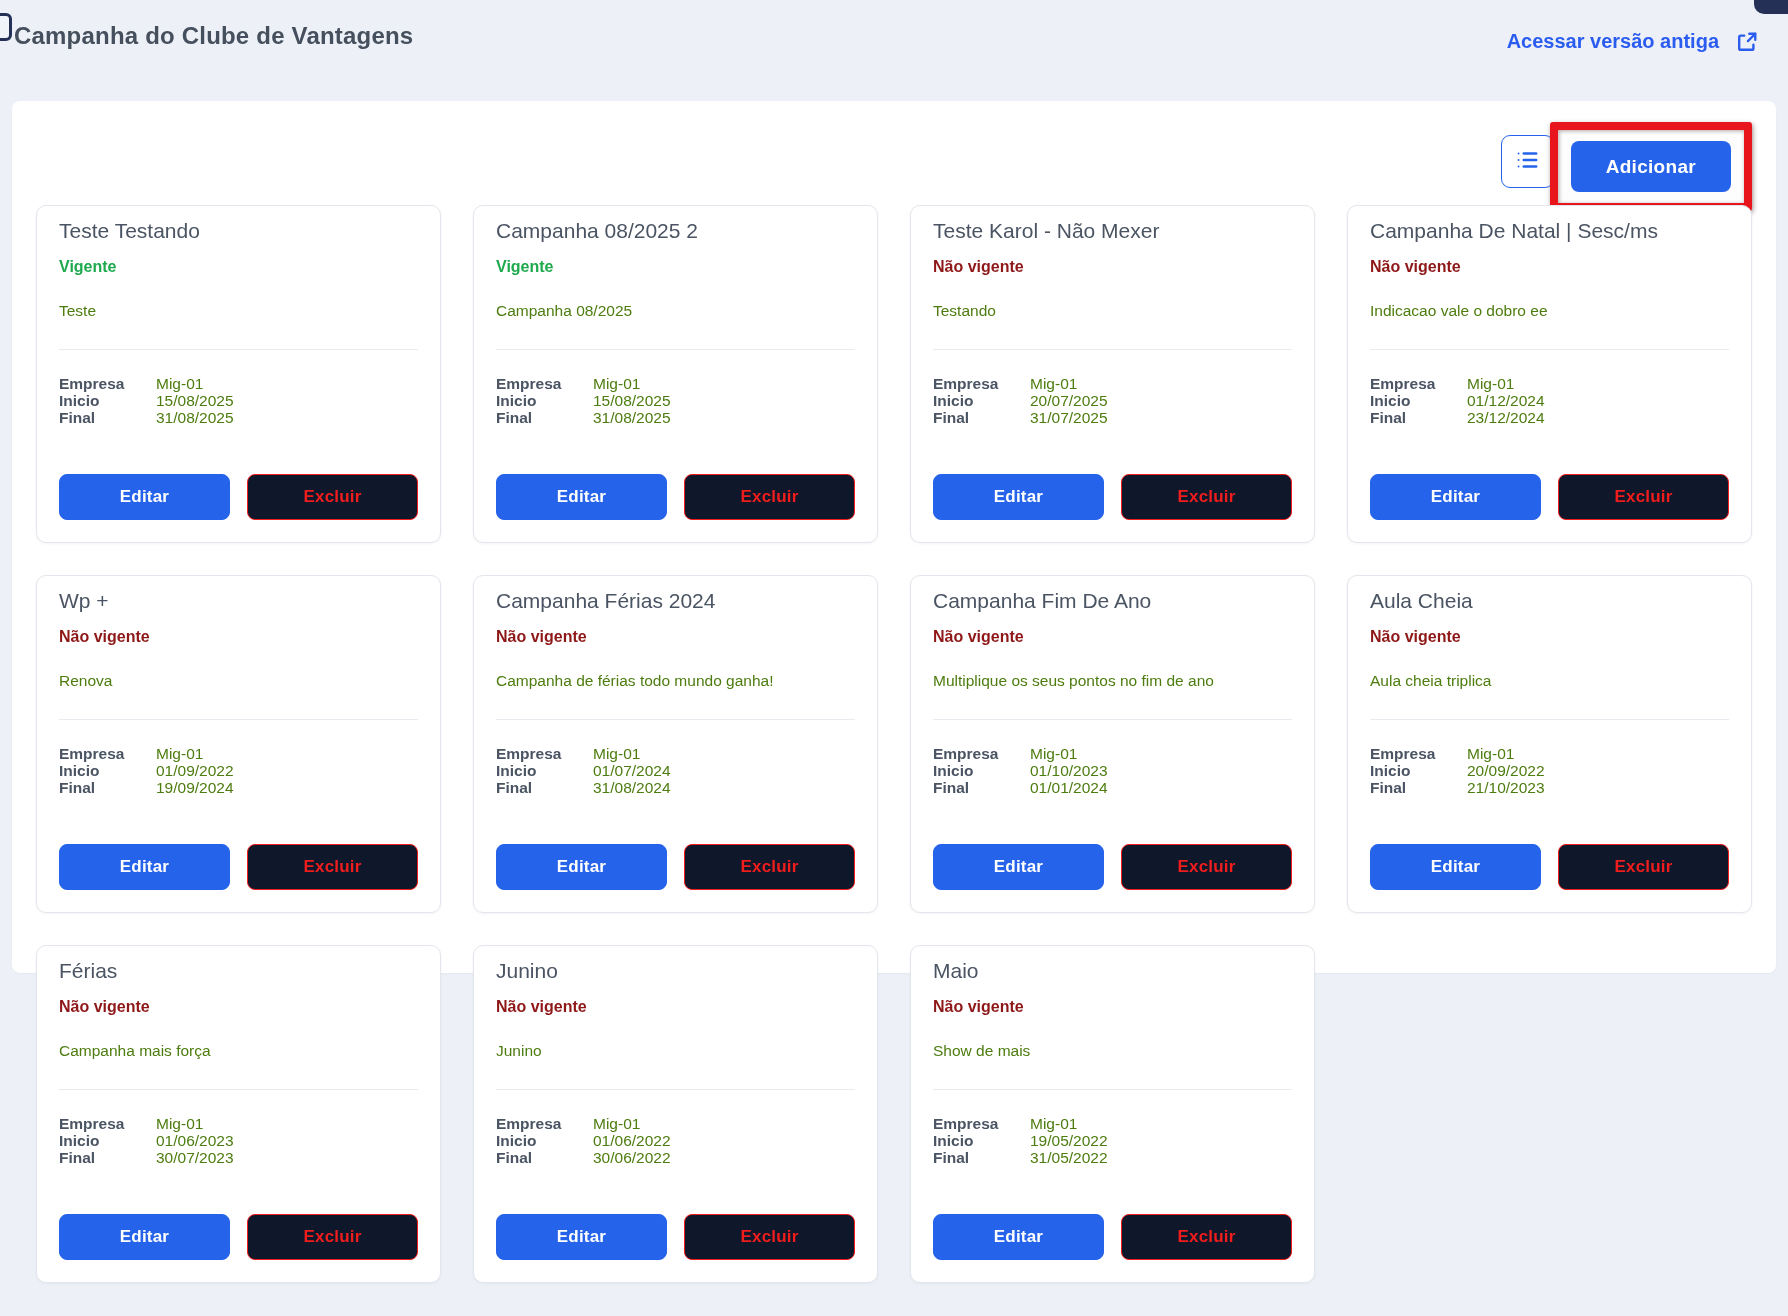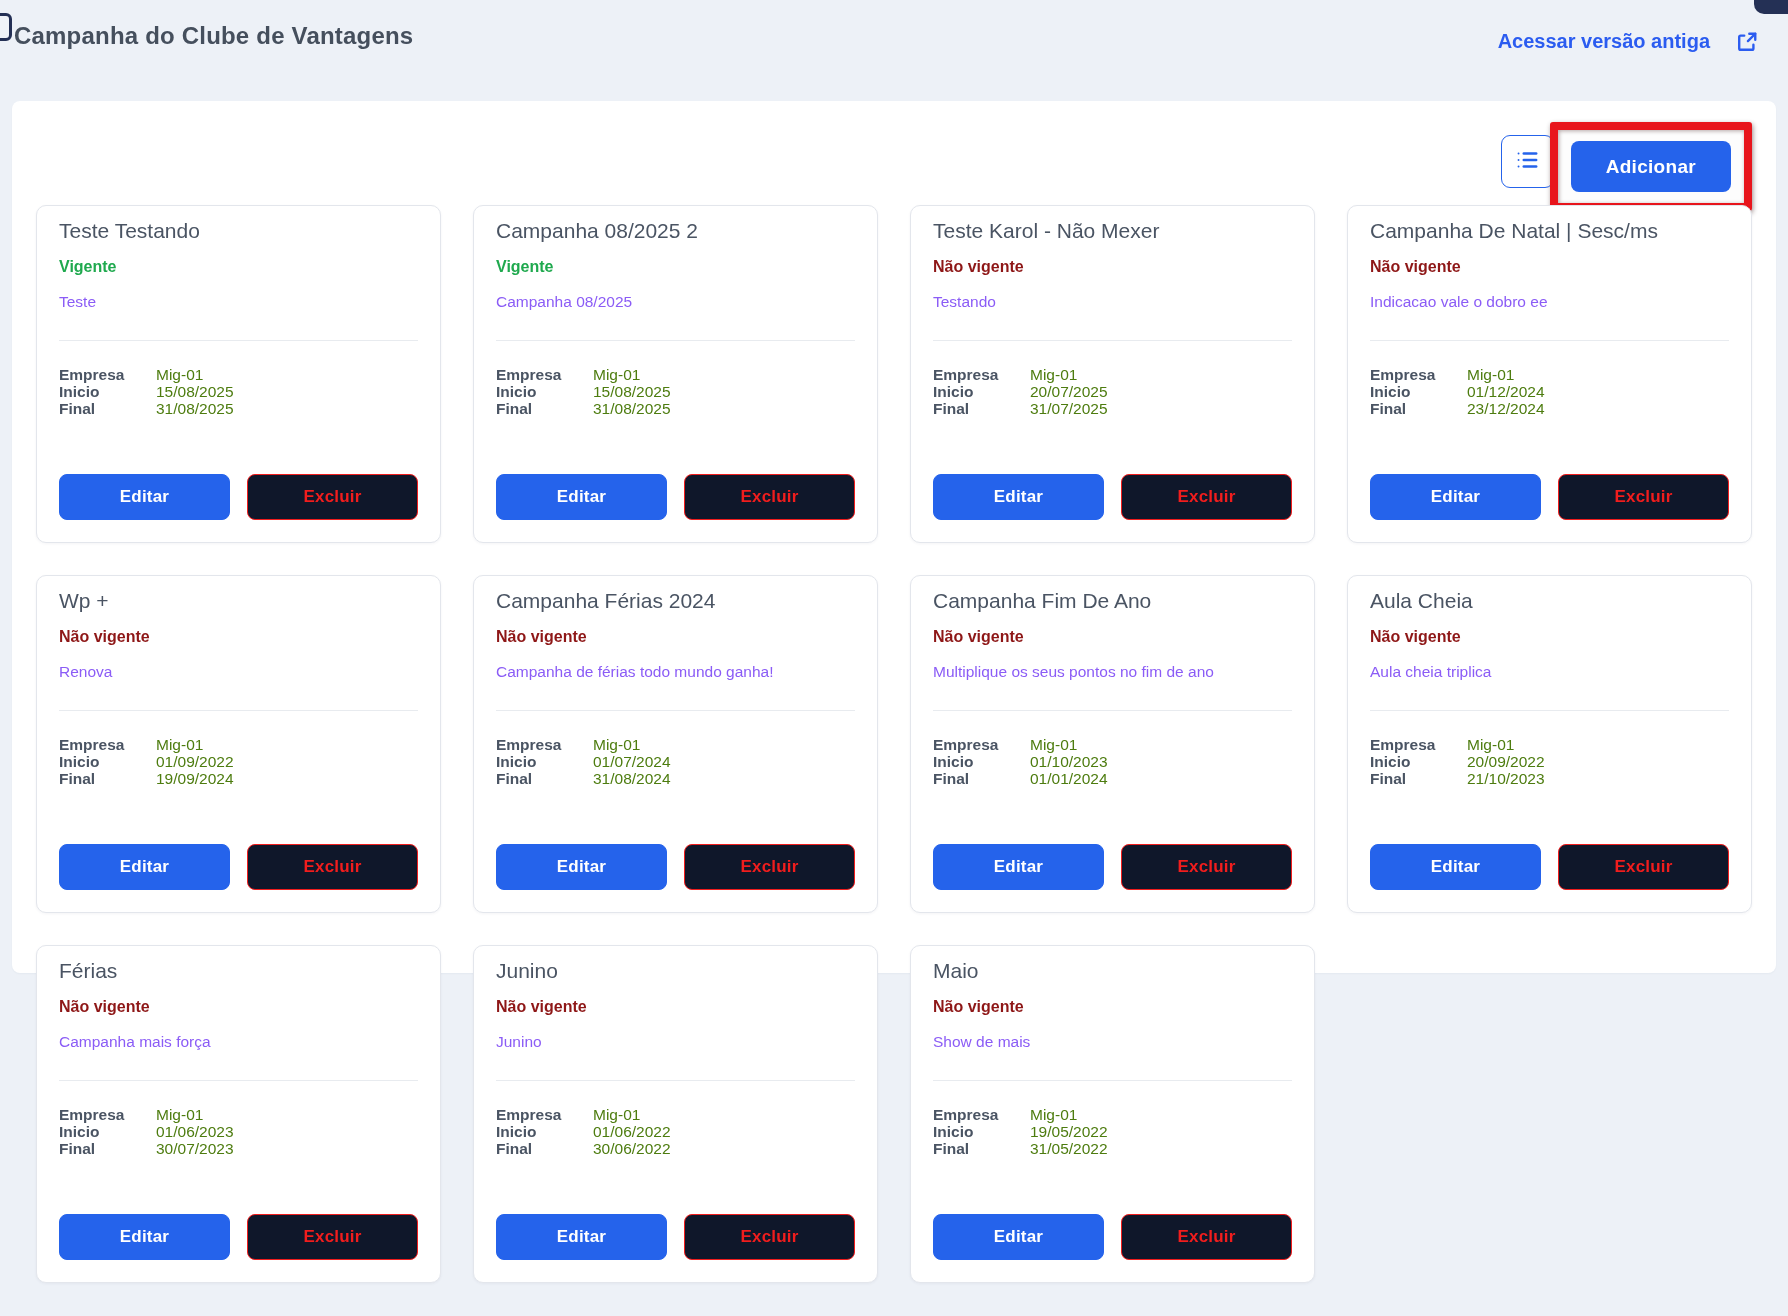--- a/index.html
+++ b/index.html
@@ -19,21 +19,21 @@
     position: absolute; right: 0; top: 0; width: 34px; height: 14px;
     background: #243055; border-radius: 0 0 0 10px;
   }
   
   .header { height: 101px; position: relative; padding: 22px 30px 0 14px; }
   .page-title {
     font-size: 24px; font-weight: 700; color: #454f5d; letter-spacing: 0.2px;
   }
   .old-version {
     position: absolute; right: 30px; top: 30px;
-    display: flex; align-items: center; gap: 26px;
+    display: flex; align-items: center; gap: 17px;
     color: #2b5cf0; font-weight: bold; font-size: 20px; cursor: pointer;
     text-decoration: none;
   }
   .old-version svg { display: block; }
   
   .panel {
     margin: 0 12px; background: #ffffff; border-radius: 8px;
     height: 872px; padding: 0 24px;
     box-shadow: 0 1px 2px rgba(30,40,70,0.04);
   }
@@ -66,21 +66,21 @@
     background: #ffffff; border: 1px solid #e3e6ec; border-radius: 10px;
     padding: 13px 22px 22px 22px; height: 338px;
     box-shadow: 0 1px 3px rgba(30,40,70,0.05);
     display: flex; flex-direction: column;
   }
   .card-title { font-size: 21px; color: #4a5463; font-weight: 400; white-space: nowrap; overflow: hidden; }
   .card-status { margin-top: 15px; font-size: 16px; font-weight: bold; }
   .status-active   { color: #1fa94e; }
   .status-inactive { color: #8e1717; }
   .card-desc {
-    margin-top: 17px; font-size: 15.5px; color: #8b5cf6; min-height: 20px;
+    margin-top: 26px; font-size: 15.5px; color: #4d7c0f; min-height: 20px;
     white-space: nowrap; overflow: hidden;
   }
   .card-divider { border: none; border-top: 1px solid #e8ebef; margin-top: 27px; }
   .card-info { margin-top: 25px; display: flex; flex-direction: column; }
   .info-row { display: flex; font-size: 15.5px; line-height: 1.1; }
   .info-label { width: 97px; font-weight: bold; color: #4a5463; }
   .info-value { color: #4d7c0f; }
   .card-actions { margin-top: auto; display: flex; gap: 17px; }
   .btn { flex: 1; height: 46px; border-radius: 8px; font-family: inherit;
          font-weight: bold; font-size: 17px; cursor: pointer; letter-spacing: 0.2px; }

